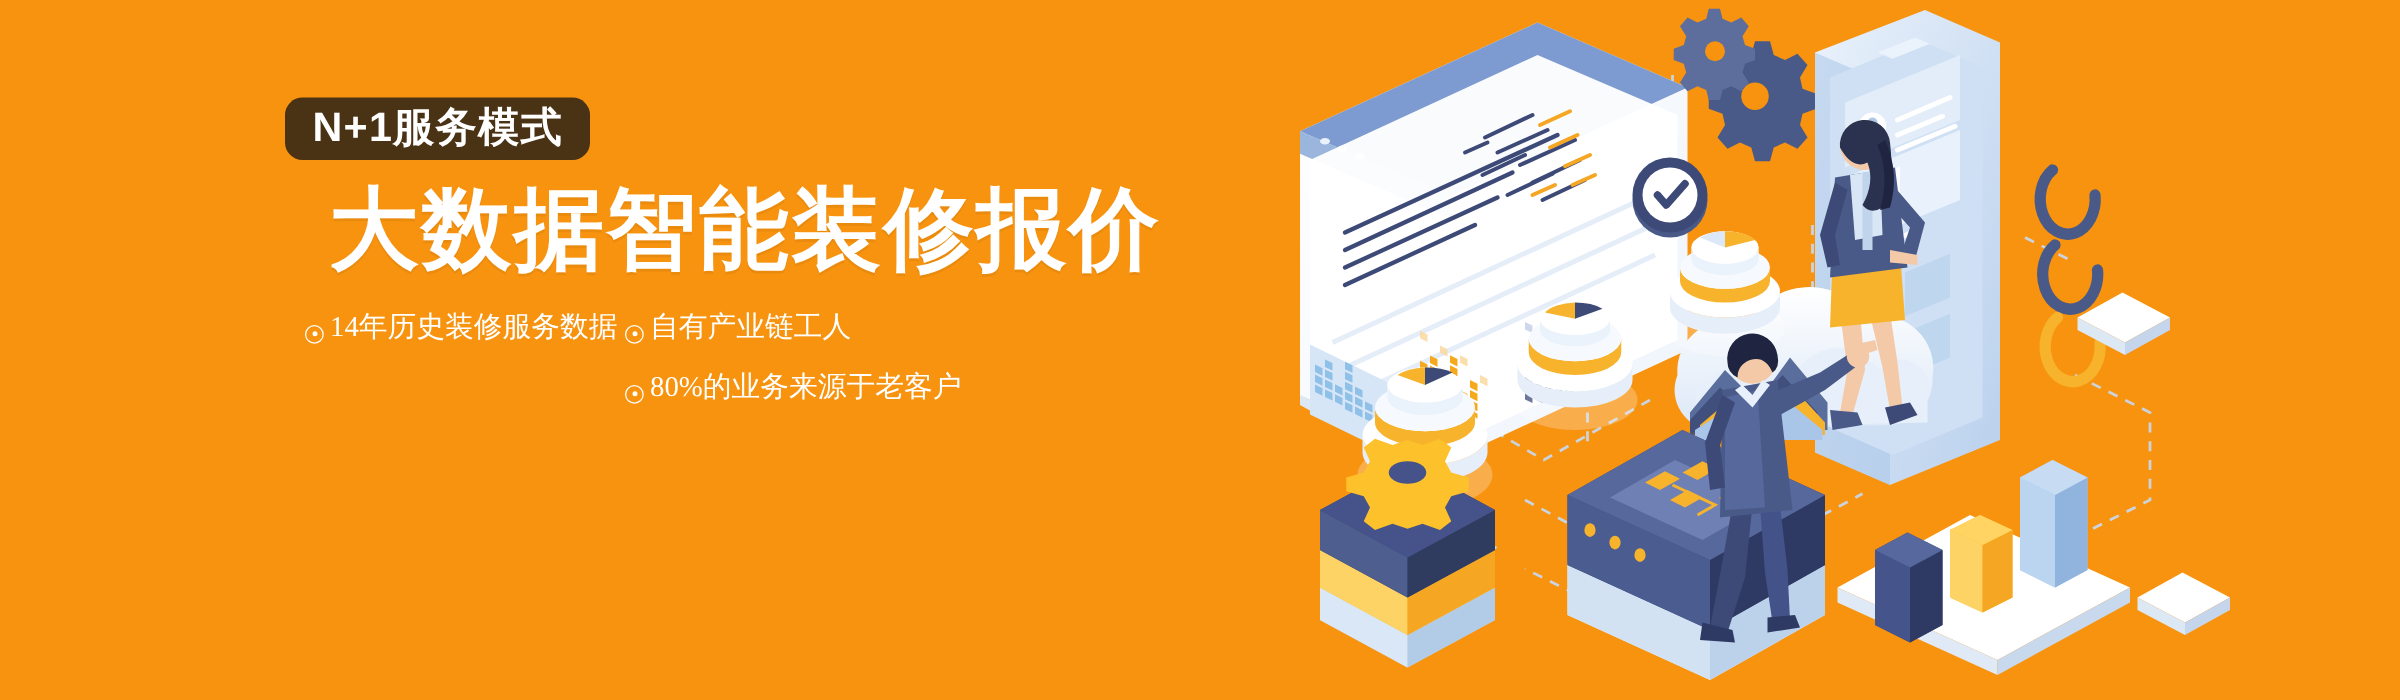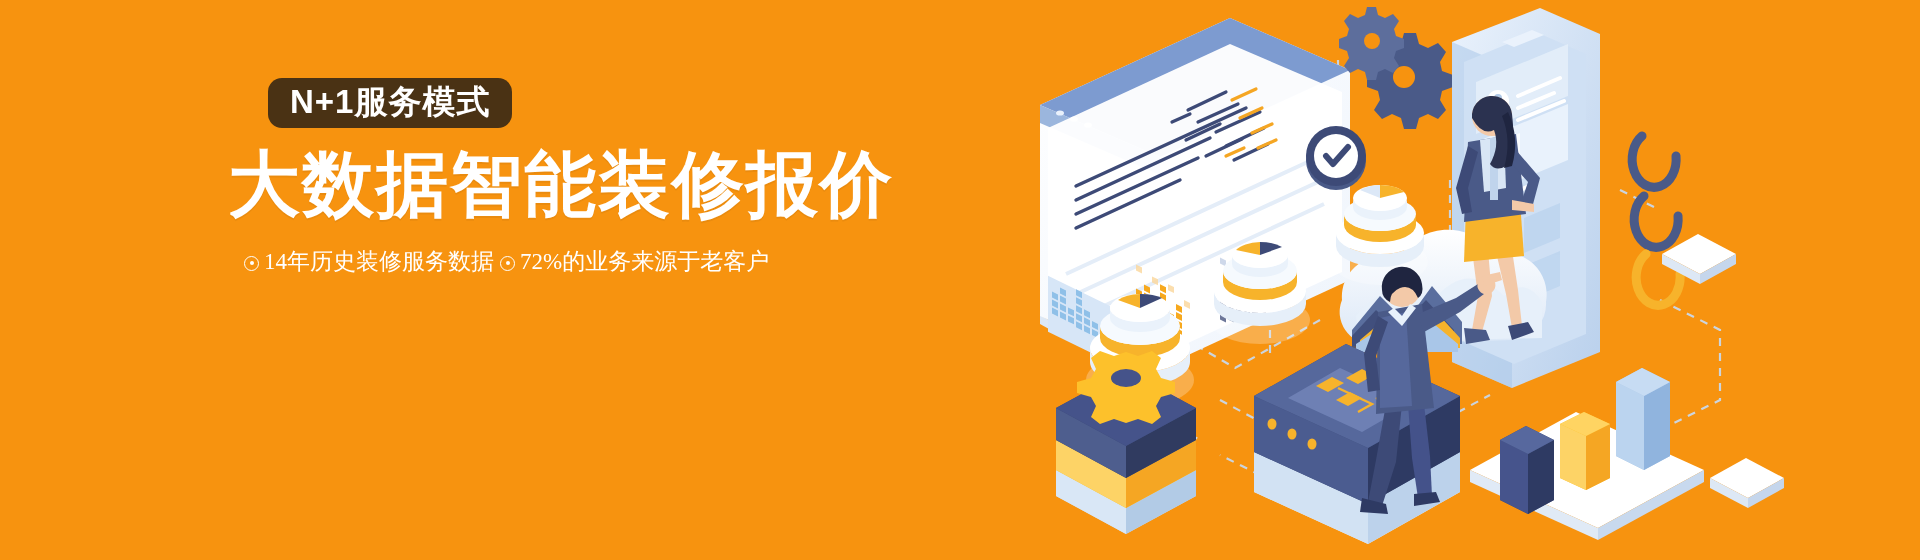--- a/index.html
+++ b/index.html
@@ -28,53 +28,53 @@
     background:#4A3214;
     color:#FFFFFF;
     font-family:"Liberation Sans", sans-serif;
     font-size:33px;
     font-weight:bold;
     letter-spacing:1px;
     padding:7px 22px 10px 22px;
     border-radius:14px;
     line-height:1;
     white-space:nowrap;
-    margin-left:40px;
   }
   .headline {
     margin-top:18px;
     color:#FFFFFF;
     font-family:"Liberation Sans", sans-serif;
     font-size:72px;
     font-weight:bold;
     letter-spacing:2px;
     line-height:1.08;
     white-space:nowrap;
     text-shadow:0 2px 0 rgba(0,0,0,0.05);
+    margin-left:35px;
   }
   .bullets {
     margin-top:26px;
     position:relative;
     width:640px;
     font-family:"Liberation Serif", serif;
   }
   .bullet-col {
     position:absolute;
     top:0;
   }
   .bullet-col.col-1 { left:16px; }
   .bullet-col.col-2 { left:272px; }
   .bullet {
     color:#FFFFFF;
     font-size:23px;
     line-height:1;
     margin-bottom:25px;
     white-space:nowrap;
     display:flex;
-    align-items:center;
+    align-items:flex-end;
   }
   .bullet .dot-icon {
     display:inline-block;
     width:15px; height:15px;
     border:1.6px solid #FFFFFF;
     border-radius:50%;
     position:relative;
     margin-right:5px;
     flex:0 0 auto;
     transform:translateY(2px);
@@ -113,21 +113,25 @@
       <div class="bullet-col col-1">
         <div class="bullet">
           <span class="dot-icon"></span>
           <span>14年历史装修服务数据</span>
         </div>
       </div>
 
       <div class="bullet-col col-2">
         <div class="bullet">
           <span class="dot-icon"></span>
-          <span>72%的业务来源于老客户</span>
+          <span>自有产业链工人</span>
+        </div>
+        <div class="bullet">
+          <span class="dot-icon"></span>
+          <span>80%的业务来源于老客户</span>
         </div>
       </div>
 
     </div>
   </div>
 
   <div class="illustration">
     <svg width="900" height="560" viewBox="0 0 900 560" xmlns="http://www.w3.org/2000/svg">
       <defs>
         <linearGradient id="gPhone" x1="0" y1="0" x2="1" y2="1">

